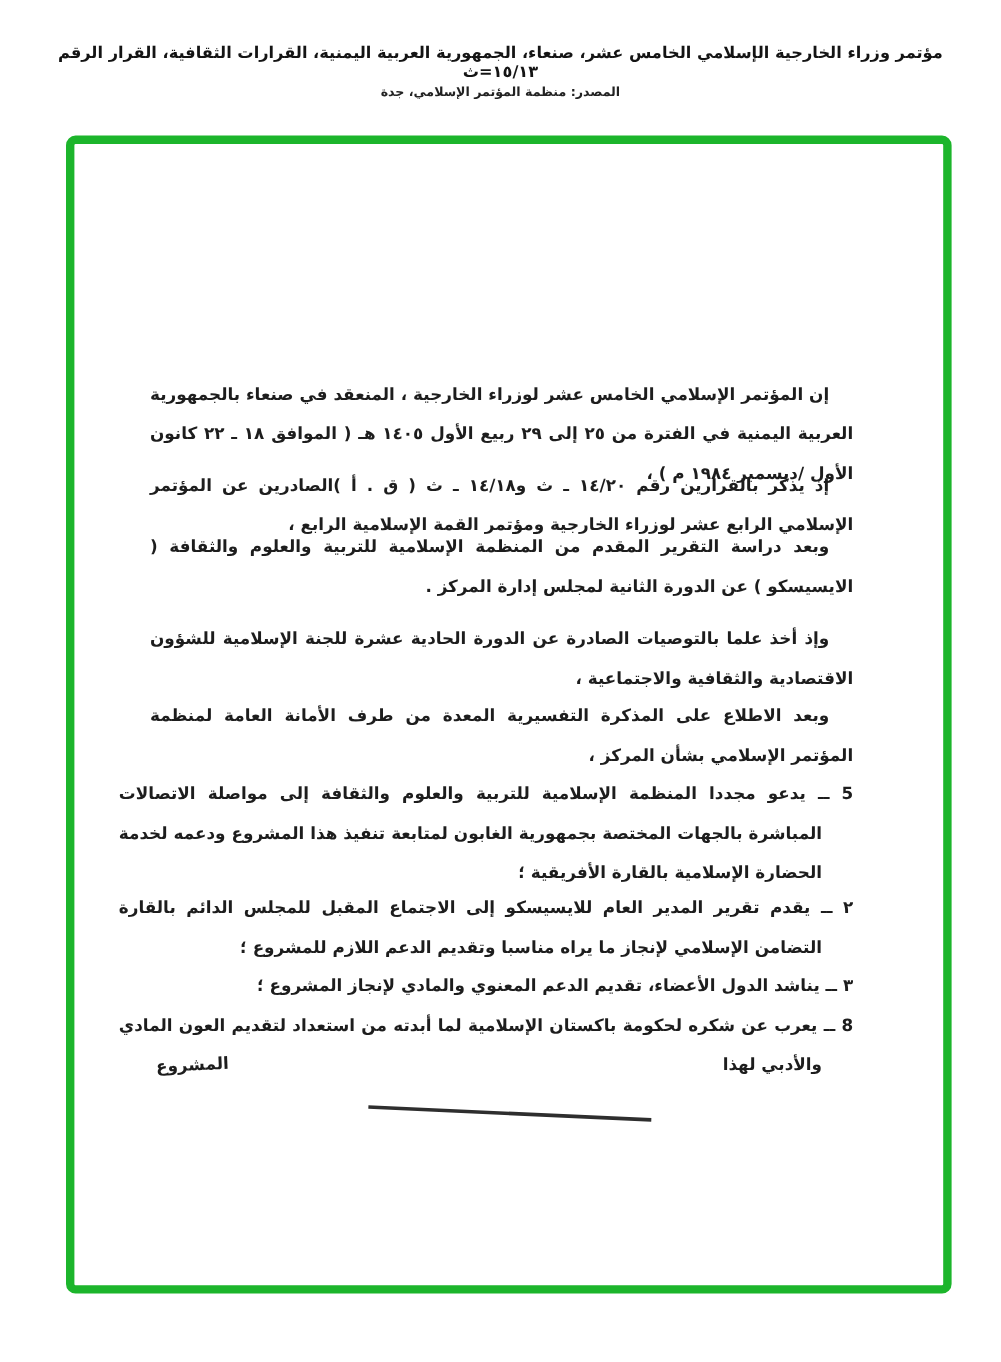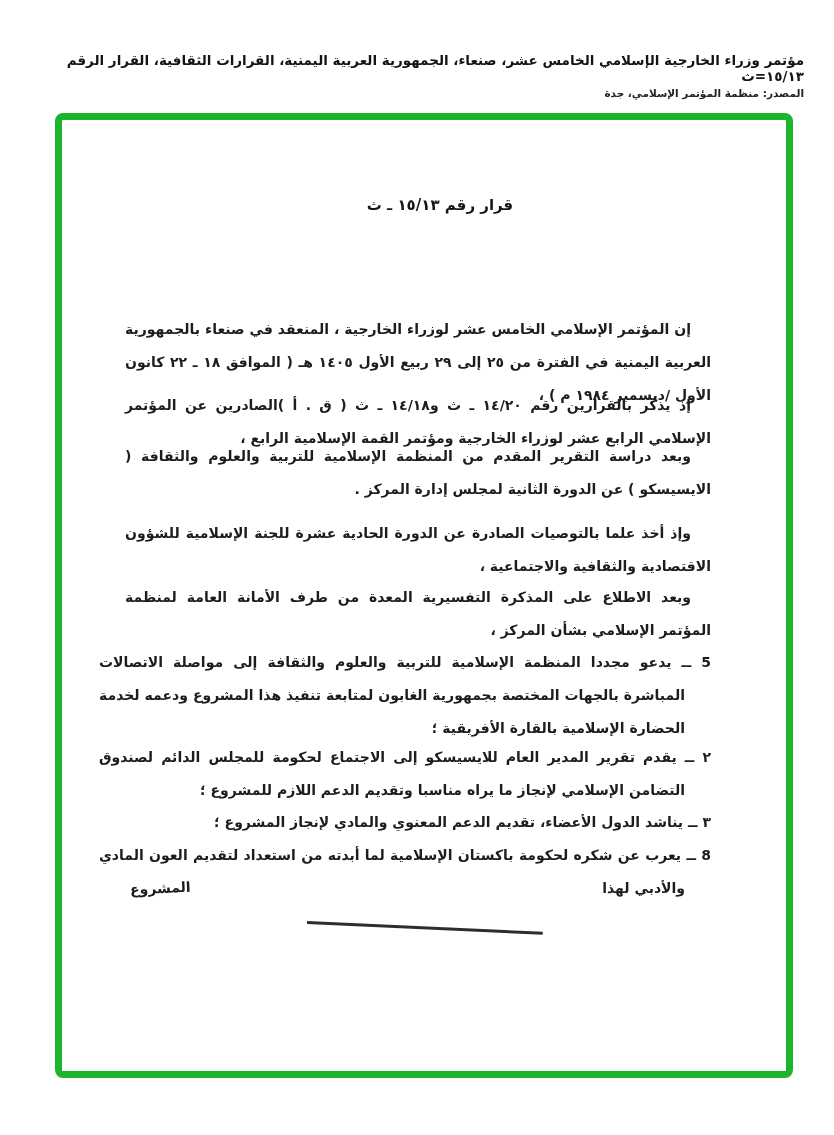--- a/index.html
+++ b/index.html
@@ -12,22 +12,23 @@
     height: 1135px;
     position: relative;
     overflow: hidden;
     font-family: "DejaVu Sans", sans-serif;
     color: #1b1b1b;
   }
   
   .page-header {
     position: absolute;
     left: 30px;
-    top: 52px;
+    top: 36px;
     width: 774px;
+    text-align: center;
     direction: rtl;
   }
   .page-header .h-line1 {
     font-size: 13.5px;
     font-weight: bold;
     letter-spacing: 0.2px;
     color: #141414;
   }
   .page-header .h-line2 {
     margin-top: 3px;
@@ -119,37 +120,36 @@
 <body>
 
 <div class="page-header">
   <div class="h-line1">مؤتمر وزراء الخارجية الإسلامي الخامس عشر، صنعاء، الجمهورية العربية اليمنية، القرارات الثقافية، القرار الرقم ١٥/١٣=ث</div>
   <div class="h-line2">المصدر:  منظمة المؤتمر الإسلامي، جدة</div>
 </div>
 
 <div class="scan-frame"></div>
 
 <div class="doc-title">
-  <div>قرار رقم ١٥/١٣ ـ ث</div>
 </div>
 
 <div class="doc-body">
   <p class="p1">إن المؤتمر الإسلامي الخامس عشر لوزراء الخارجية ، المنعقد في صنعاء بالجمهورية العربية اليمنية في الفترة من ٢٥ إلى ٢٩ ربيع الأول ١٤٠٥ هـ ( الموافق ١٨ ـ ٢٢ كانون الأول /ديسمبر ١٩٨٤ م ) ،</p>
   <p class="p2">إذ يذكر بالقرارين رقم ١٤/٢٠ ـ ث و١٤/١٨ ـ ث ( ق . أ )الصادرين عن المؤتمر الإسلامي الرابع عشر لوزراء الخارجية ومؤتمر القمة الإسلامية الرابع ،</p>
   <p class="p3">وبعد دراسة التقرير المقدم من المنظمة الإسلامية للتربية والعلوم والثقافة ( الايسيسكو ) عن الدورة الثانية لمجلس إدارة المركز .</p>
   <p class="p4">وإذ أخذ علما بالتوصيات الصادرة عن الدورة الحادية عشرة للجنة الإسلامية للشؤون الاقتصادية والثقافية والاجتماعية ،</p>
   <p class="p5">وبعد الاطلاع على المذكرة التفسيرية المعدة من طرف الأمانة العامة لمنظمة المؤتمر الإسلامي بشأن المركز ،</p>
 
   <div class="item i1">
     <span class="num">5 ــ</span>
     <span>يدعو مجددا المنظمة الإسلامية للتربية والعلوم والثقافة إلى مواصلة الاتصالات المباشرة بالجهات المختصة بجمهورية الغابون لمتابعة تنفيذ هذا المشروع ودعمه لخدمة الحضارة الإسلامية بالقارة الأفريقية ؛</span>
   </div>
   <div class="item i2">
     <span class="num">٢ ــ</span>
-    <span>يقدم تقرير المدير العام للايسيسكو إلى الاجتماع لحكومة للمجلس الدائم لصندوق التضامن الإسلامي لإنجاز ما يراه مناسبا وتقديم الدعم اللازم للمشروع ؛</span>
+    <span>يقدم تقرير المدير العام للايسيسكو إلى الاجتماع المقبل للمجلس الدائم بالقارة التضامن الإسلامي لإنجاز ما يراه مناسبا وتقديم الدعم اللازم للمشروع ؛</span>
   </div>
   <div class="item i3">
     <span class="num">٣ ــ</span>
     <span>يناشد الدول الأعضاء، تقديم الدعم المعنوي والمادي لإنجاز المشروع ؛</span>
   </div>
   <div class="item i4">
     <span class="num">8 ــ</span>
     <span>يعرب عن شكره لحكومة باكستان الإسلامية لما أبدته من استعداد لتقديم العون المادي والأدبي لهذا</span>
   </div>
   <div class="item4-tail">المشروع</div>

